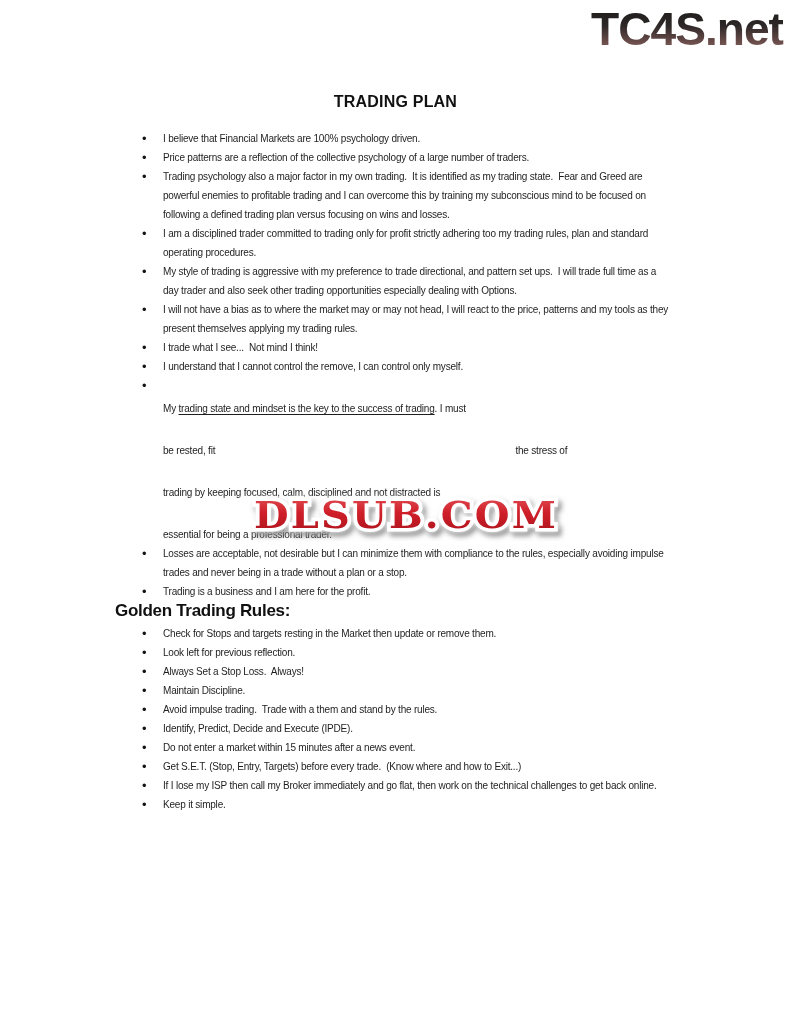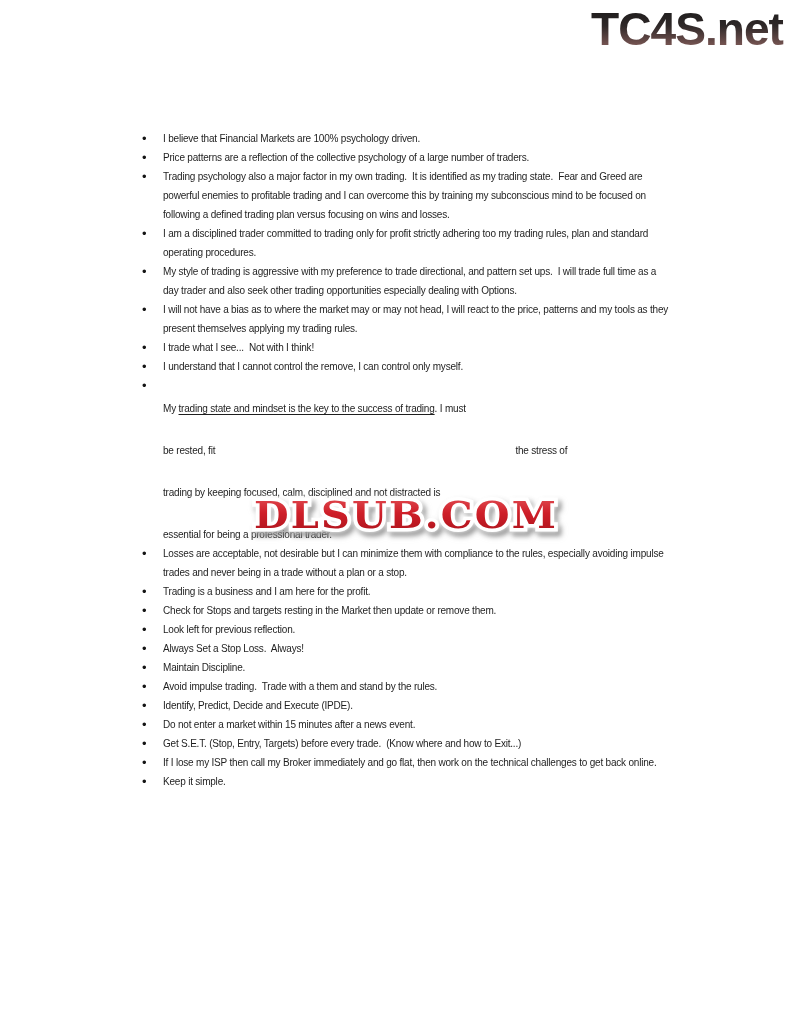--- a/index.html
+++ b/index.html
@@ -76,20 +76,21 @@
     <defs>
       <linearGradient id="gLogo" x1="0" y1="0" x2="0" y2="1">
         <stop offset="0%" stop-color="#171717"></stop>
         <stop offset="45%" stop-color="#2e2828"></stop>
         <stop offset="100%" stop-color="#9a6b67"></stop>
       </linearGradient>
     </defs>
     <text x="101" y="44" text-anchor="middle" fill="url(#gLogo)" textLength="192" lengthAdjust="spacingAndGlyphs">TC4S.net</text>
   </svg>
 
+  <div class="doc-title">TRADING PLAN</div>
 
   <div class="content">
       <div class="bullets">
         <div class="bullet-row">
           <span class="dot">•</span>
           <span class="bullet-text">I believe that Financial Markets are 100% psychology driven.</span>
         </div>
         <div class="bullet-row">
           <span class="dot">•</span>
           <span class="bullet-text">Price patterns are a reflection of the collective psychology of a large number of traders.</span>
@@ -105,39 +106,40 @@
         <div class="bullet-row">
           <span class="dot">•</span>
           <span class="bullet-text">My style of trading is aggressive with my preference to trade directional, and pattern set ups.  I will trade full time as a day trader and also seek other trading opportunities especially dealing with Options.</span>
         </div>
         <div class="bullet-row">
           <span class="dot">•</span>
           <span class="bullet-text">I will not have a bias as to where the market may or may not head, I will react to the price, patterns and my tools as they present themselves applying my trading rules.</span>
         </div>
         <div class="bullet-row">
           <span class="dot">•</span>
-          <span class="bullet-text">I trade what I see...  Not with I think!</span>
+          <span class="bullet-text">I trade what I see...  Not mind I think!</span>
         </div>
         <div class="bullet-row">
           <span class="dot">•</span>
           <span class="bullet-text">I understand that I cannot control the remove, I can control only myself.</span>
         </div>
         <div class="bullet-row">
           <span class="dot">•</span>
           <span class="bullet-text"><span class="bline"><span>My </span><span class="u">trading state and mindset is the key to the success of trading</span><span>.  I must</span></span><span class="bline"><span>be rested, fit </span><span class="gap" style="width: 295px;"></span><span> the stress of</span></span><span class="bline"><span>trading by keeping focused, calm, disciplined and not distracted is</span></span><span class="bline"><span>essential for being a professional trader.</span></span></span>
         </div>
         <div class="bullet-row">
           <span class="dot">•</span>
           <span class="bullet-text">Losses are acceptable, not desirable but I can minimize them with compliance to the rules, especially avoiding impulse trades and never being in a trade without a plan or a stop.</span>
         </div>
         <div class="bullet-row">
           <span class="dot">•</span>
           <span class="bullet-text">Trading is a business and I am here for the profit.</span>
         </div>
       </div>
+      <div class="section-heading">Golden Trading Rules:</div>
       <div class="bullets">
         <div class="bullet-row">
           <span class="dot">•</span>
           <span class="bullet-text">Check for Stops and targets resting in the Market then update or remove them.</span>
         </div>
         <div class="bullet-row">
           <span class="dot">•</span>
           <span class="bullet-text">Look left for previous reflection.</span>
         </div>
         <div class="bullet-row">

